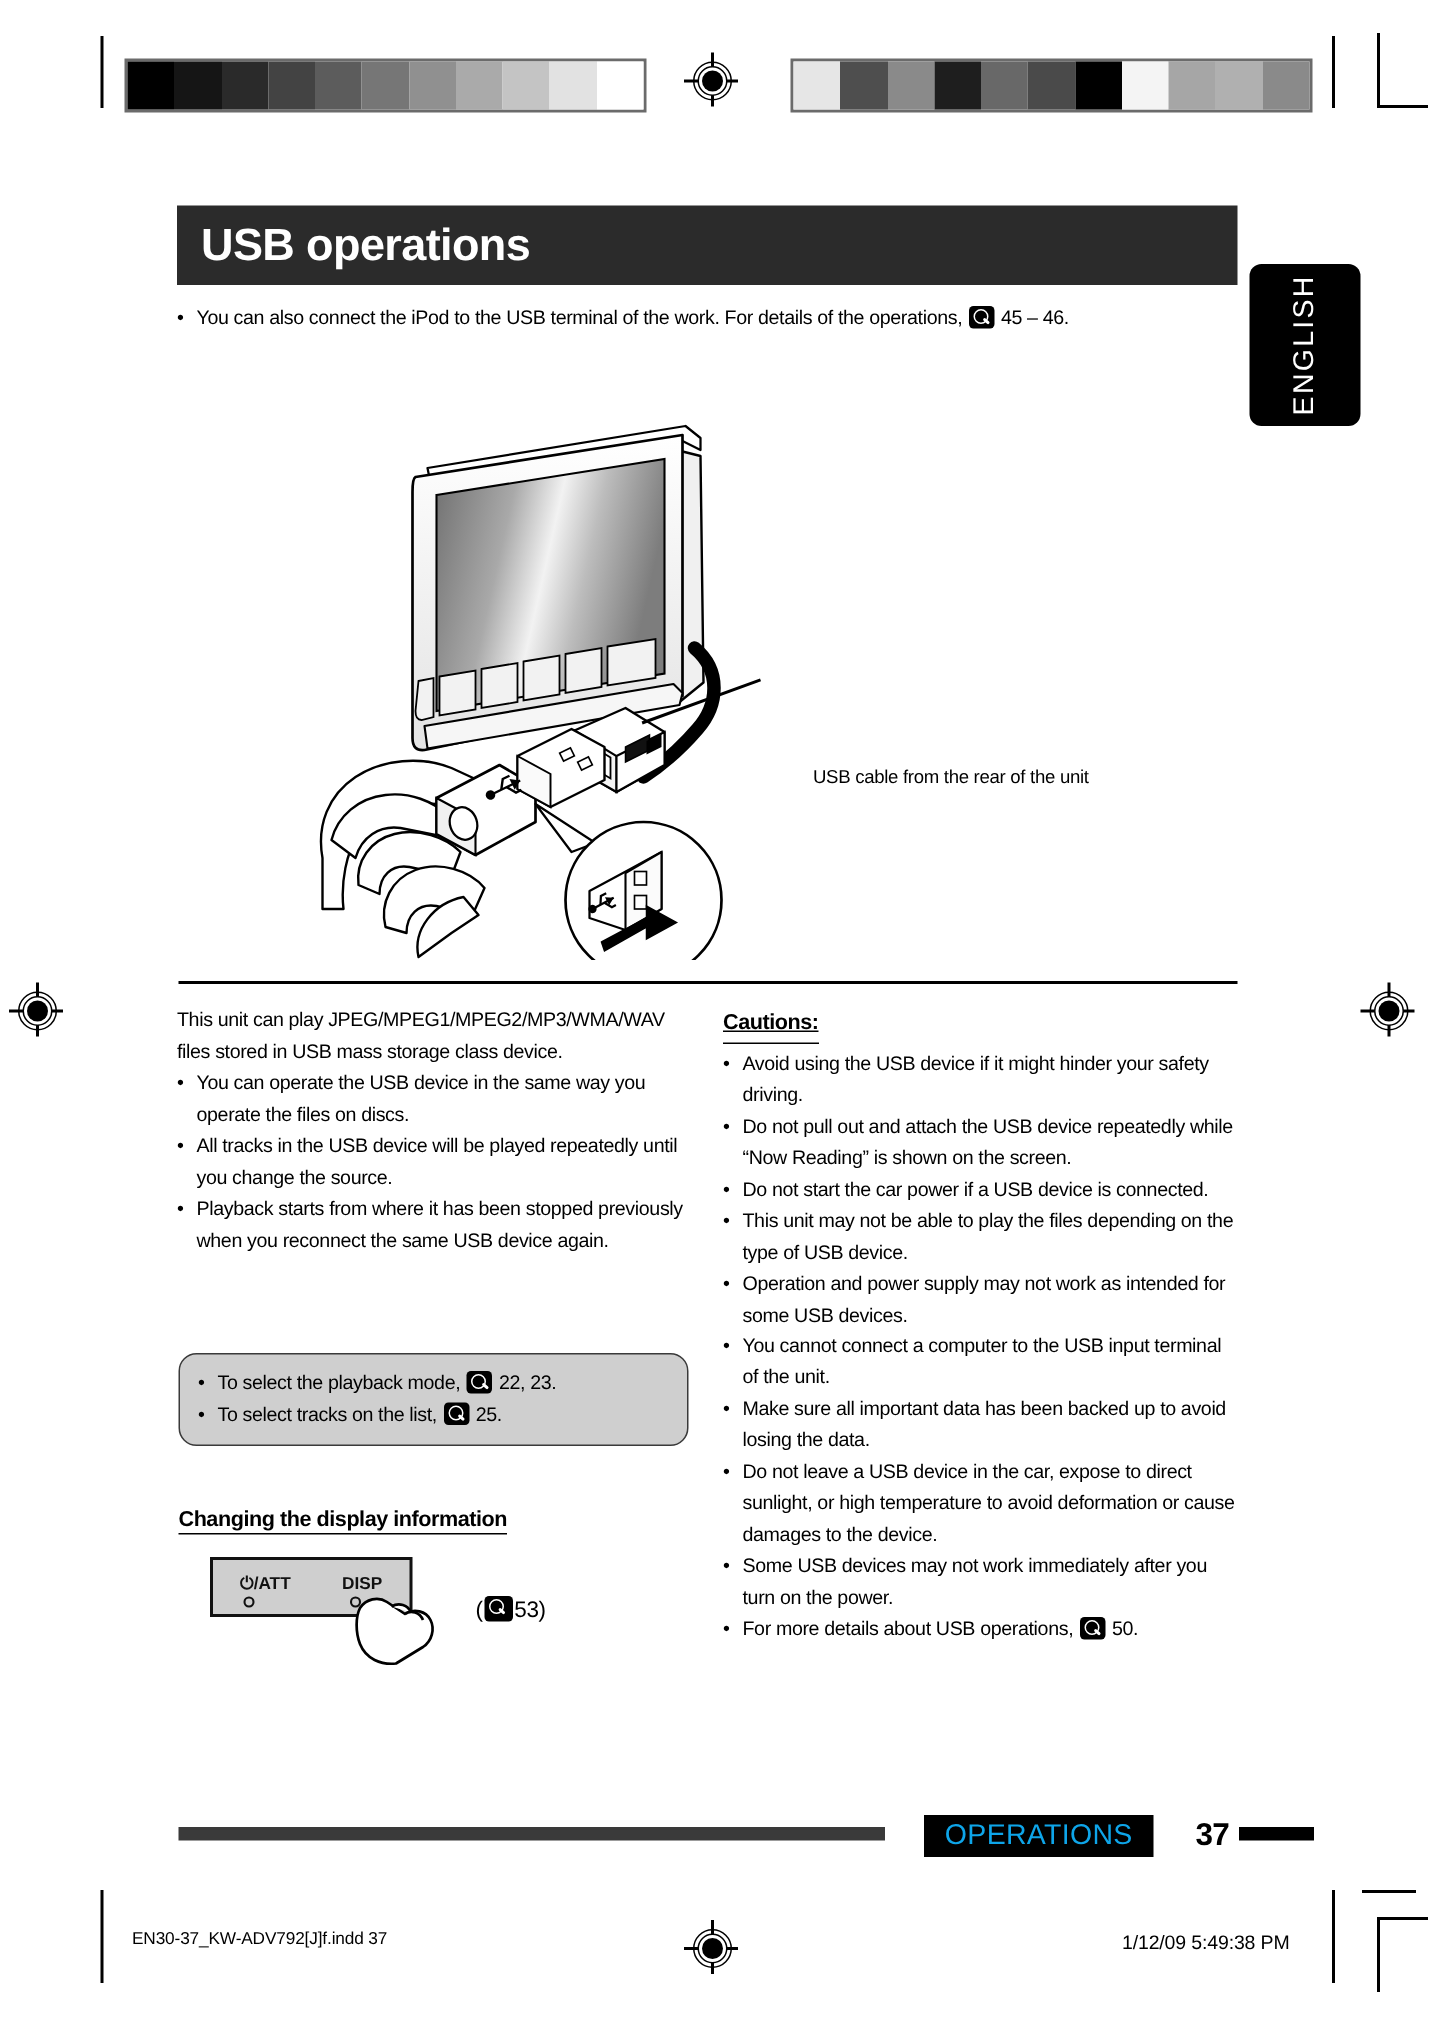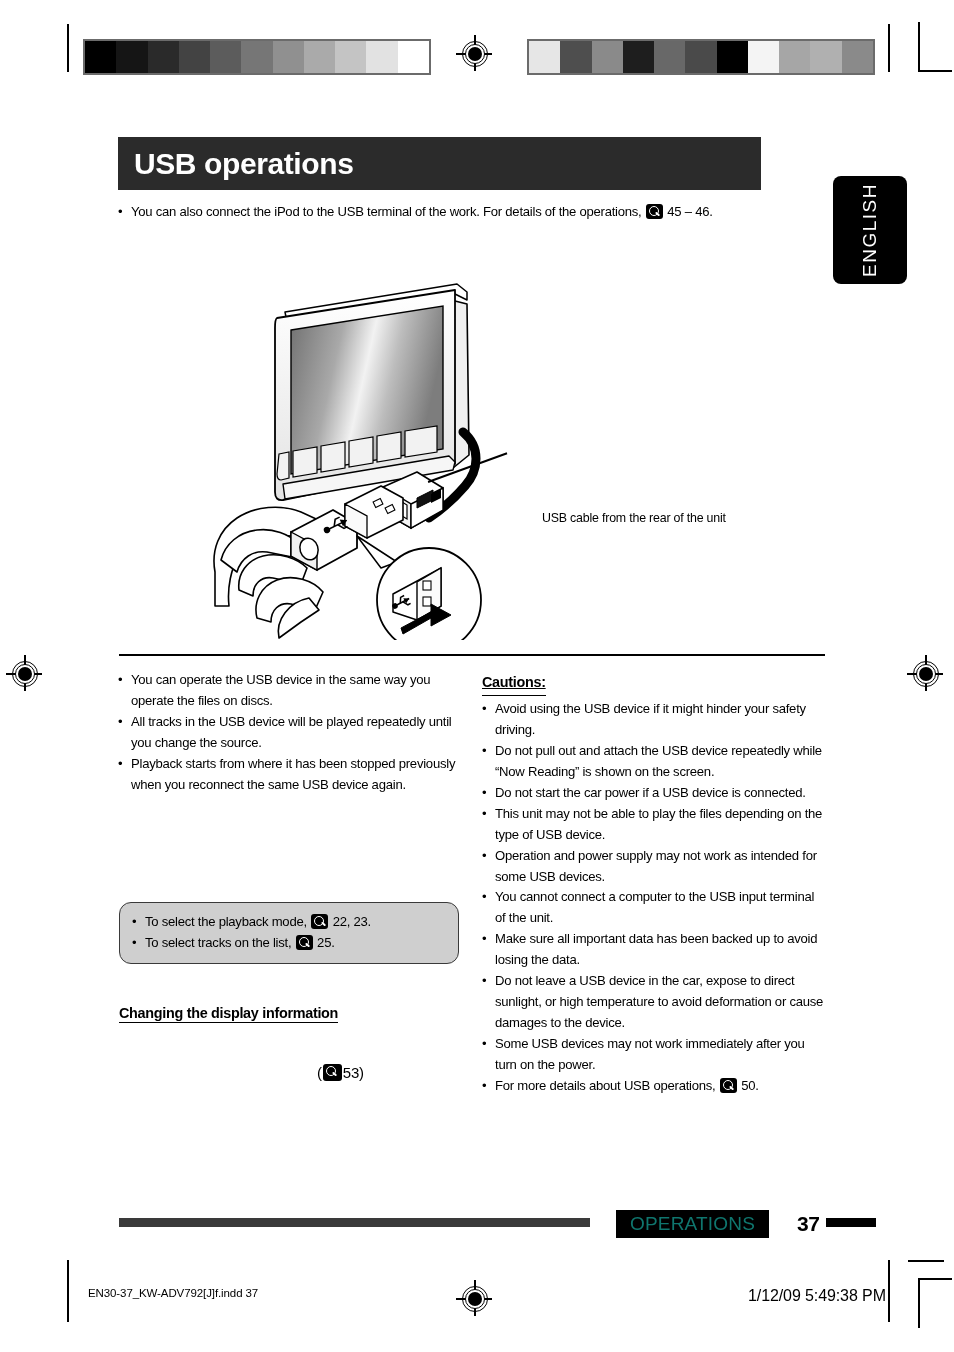--- a/index.html
+++ b/index.html
@@ -192,21 +192,21 @@
     font-size: 15px;
     letter-spacing: -0.2px;
     white-space: nowrap;
   }
 
   
   .foot-rule { position: absolute; background: #3a3a3a; }
   .foot-chip {
     position: absolute;
     background: #000;
-    color: #0f766e;
+    color: #0ea5e9;
     font-size: 19px;
     font-family: "Liberation Sans", sans-serif;
     letter-spacing: 0.2px;
     display: flex; align-items: center; justify-content: center;
   }
   .foot-page {
     position: absolute;
     font-size: 21px;
     font-weight: bold;
     letter-spacing: -0.5px;
@@ -214,21 +214,21 @@
   .foot-tick { position: absolute; background: #000; }
 
   .imprint {
     position: absolute;
     font-size: 11.5px;
     letter-spacing: -0.1px;
     white-space: nowrap;
   }
   .imprint-date {
     position: absolute;
-    font-size: 16px;
+    font-size: 13px;
     letter-spacing: -0.1px;
     white-space: nowrap;
   }
 </style>
 </head>
 <body>
 
 <div class="page">
 
   <div class="crop-line" style="left:67px; top:24px; width:2px; height:48px;"></div>
@@ -284,21 +284,21 @@
     <div class="sw" style="background:#f4f4f4"></div>
     <div class="sw" style="background:#a6a6a6"></div>
     <div class="sw" style="background:#b0b0b0"></div>
     <div class="sw" style="background:#8a8a8a"></div>
   </div>
 
   <div class="lang-tab" style="left:833px; top:176px; width:74px; height:108px;">
     <span>ENGLISH</span>
   </div>
 
-  <div class="title-bar" style="left:118px; top:137px; width:643px; height:53px;">
+  <div class="title-bar" style="left:118px; top:137px; width:707px; height:53px;">
     <h1>USB operations</h1>
   </div>
 
   <div class="intro" style="left:118px; top:199px; width:707px;">
     <div class="bullet" style="margin-top:2px;">
       <span class="b-dot">•</span>
       <span class="b-txt">
         <span>You can also connect the iPod to the USB terminal of the work. For details of the operations,</span>
         <span class="mag"></span>
         <span>45 – 46.</span>
@@ -398,20 +398,21 @@
     </svg>
   </div>
 
   <div class="crop-line" style="left:428px; top:481px; width:84px; height:1.6px; transform:rotate(-20deg); transform-origin:left center; background:#000;"></div>
 
   <div class="illus-caption" style="left:542px; top:511px;">USB cable from the rear of the unit</div>
 
   <div class="hrule" style="left:119px; top:654px; width:706px; height:2.4px;"></div>
 
   <div class="col" style="left:118px; top:670px; width:348px;">
+    <p>This unit can play JPEG/MPEG1/MPEG2/MP3/WMA/WAV files stored in USB mass storage class device.</p>
 
     <div class="bullet">
       <span class="b-dot">•</span>
       <span class="b-txt">You can operate the USB device in the same way you operate the files on discs.</span>
     </div>
     <div class="bullet">
       <span class="b-dot">•</span>
       <span class="b-txt">All tracks in the USB device will be played repeatedly until you change the source.</span>
     </div>
     <div class="bullet">
@@ -434,20 +435,35 @@
       <span class="b-txt">
         <span>To select tracks on the list,</span>
         <span class="mag"></span>
         <span>25.</span>
       </span>
     </div>
   </div>
 
   <div class="subhead" style="left:119px; top:1005px;">Changing the display information</div>
 
+  <div class="disp-fig" style="left:140px; top:1036px; width:165px; height:75px;">
+    <svg width="165" height="75" viewBox="0 0 165 75" xmlns="http://www.w3.org/2000/svg">
+      <rect x="1" y="3" width="133" height="38" fill="#cfcfcf" stroke="#111" stroke-width="2"></rect>
+      <text x="20" y="23" font-family="Liberation Sans, sans-serif" font-size="11.5" font-weight="bold" fill="#111">⏻/ATT</text>
+      <circle cx="26" cy="32" r="3" fill="none" stroke="#111" stroke-width="1.4"></circle>
+      <text x="88" y="23" font-family="Liberation Sans, sans-serif" font-size="11.5" font-weight="bold" fill="#111">DISP</text>
+      <circle cx="97" cy="32" r="3" fill="none" stroke="#111" stroke-width="1.4"></circle>
+
+      <g fill="#ffffff" stroke="#000" stroke-width="1.8" stroke-linejoin="round">
+        <path d="M100 36 C104 30 112 28 118 32 L130 40 C136 36 144 38 147 44 C150 50 148 58 142 62 L124 73 C114 74 104 70 100 60 C97 52 97 42 100 36 Z"></path>
+        <path d="M121 35 C126 32 132 34 134 39"></path>
+        <path d="M130 40 C134 37 140 39 142 44"></path>
+      </g>
+    </svg>
+  </div>
 
   <div class="disp-ref" style="left:317px; top:1042px;margin-top:22px;">
     <span>(</span><span class="mag" style="width:19px;height:17px;vertical-align:-3px;"></span><span>53)</span>
   </div>
 
   <div class="col" style="left:482px; top:671px; width:343px;">
     <div>
       <span class="cautions-head">Cautions:</span>
     </div>
 

